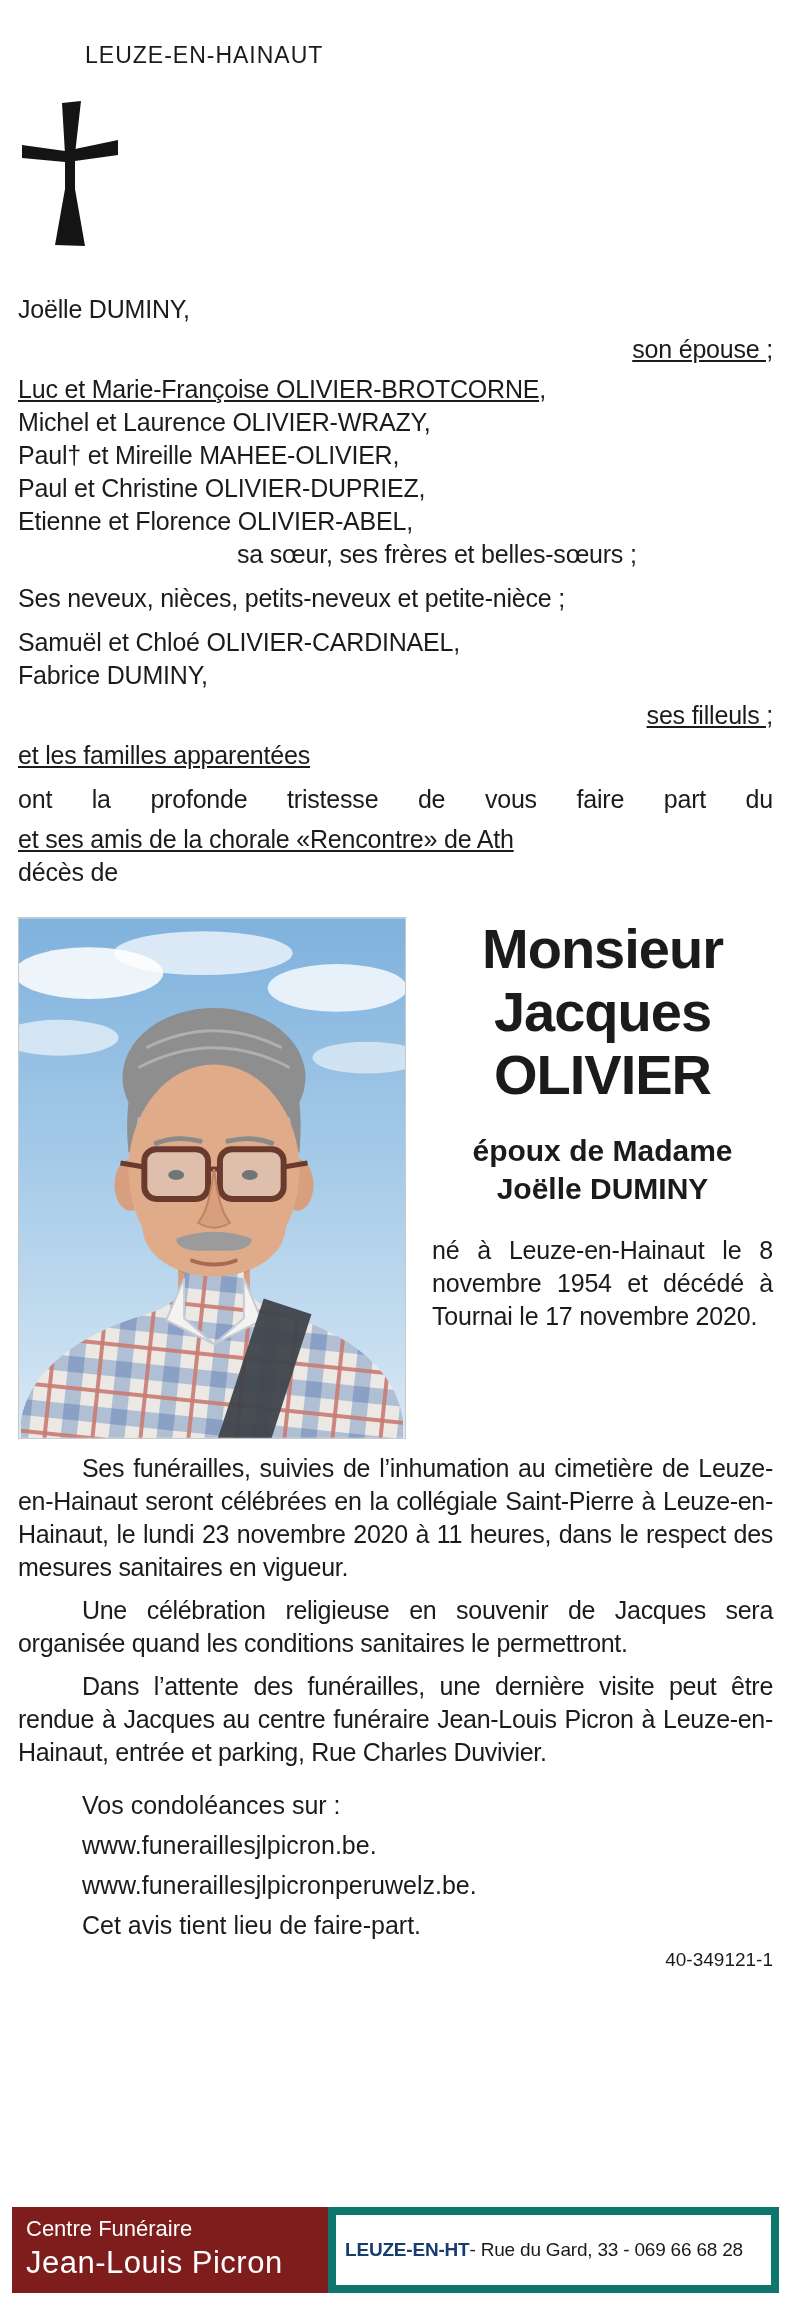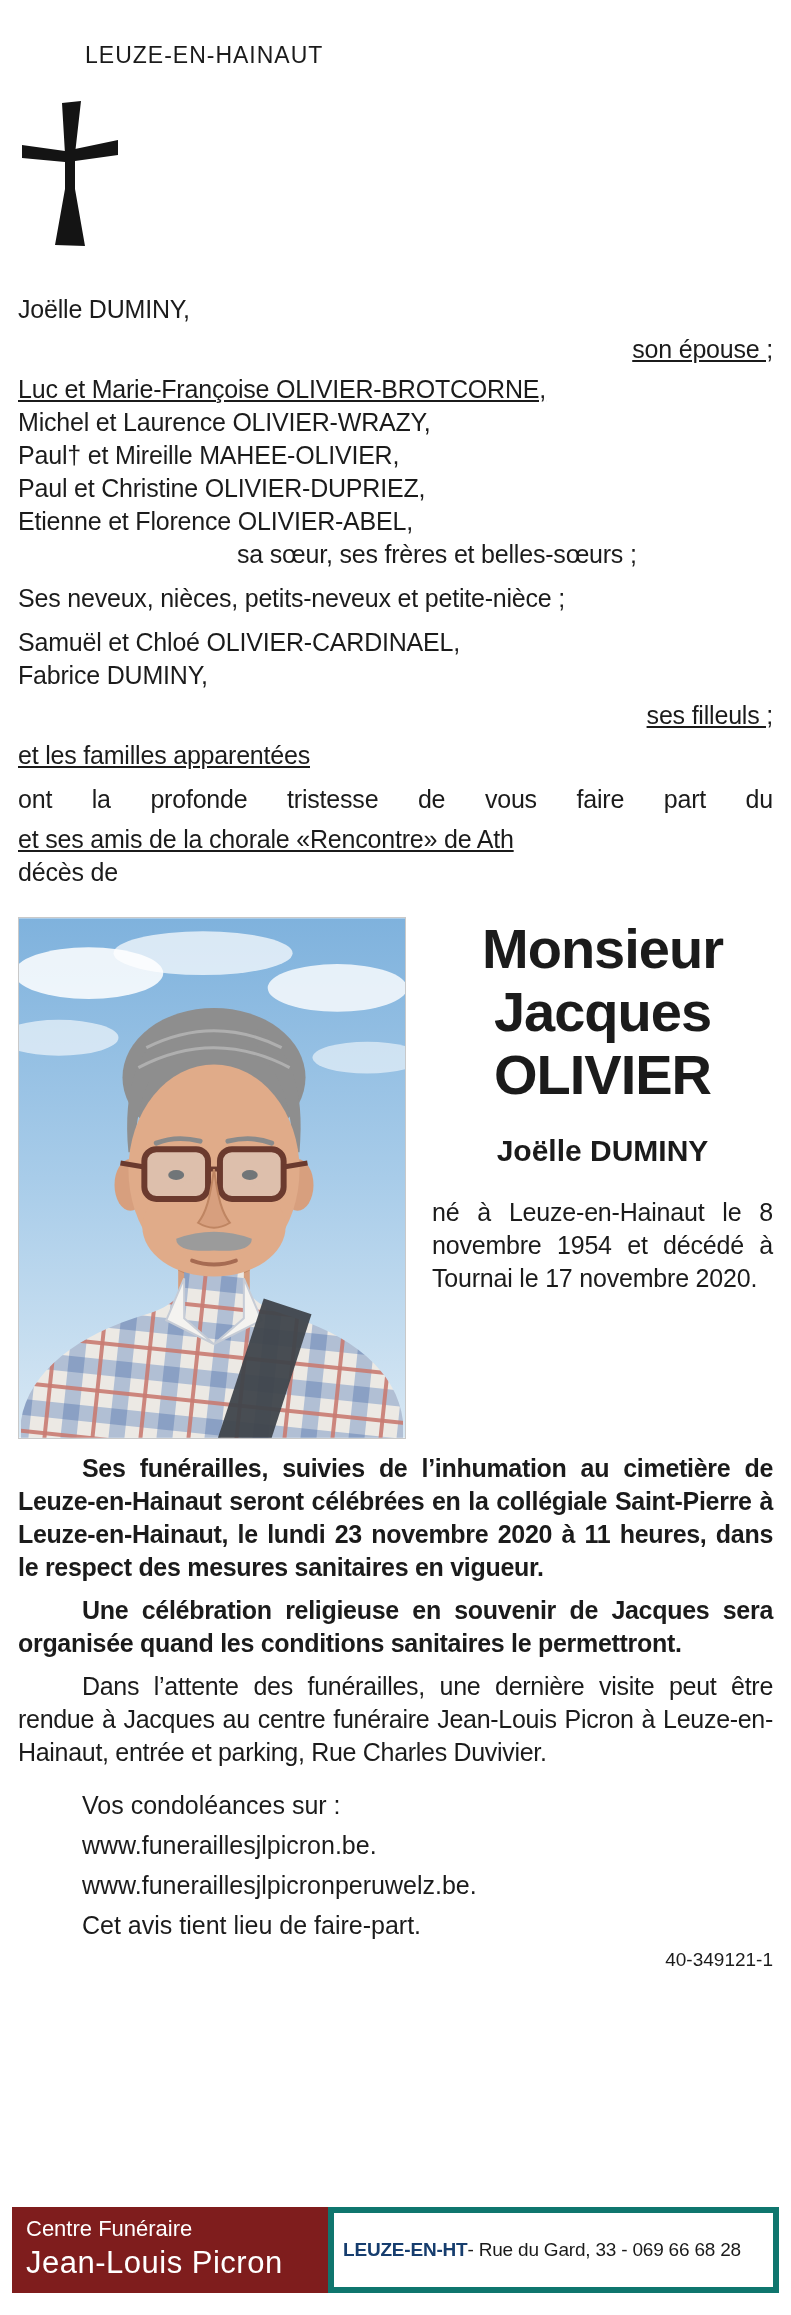--- a/index.html
+++ b/index.html
@@ -51,42 +51,42 @@
     text-align: justify; letter-spacing: -0.2px;
   }
 
   p.para {
     margin: 10px 0 0 0;
     font-size: 25px; line-height: 33px;
     text-align: justify; text-indent: 64px;
     letter-spacing: -0.3px;
   }
   p.para.first { margin-top: 13px; }
-  p.para.bold { font-weight: bold; }
+  p.para.bold { font-weight: normal; }
 
   .condolences { margin-top: 16px; font-size: 25px; }
   .condolences .c-line { padding-left: 64px; line-height: 40px; }
 
   .ref-number { margin-top: 4px; text-align: right; font-size: 19px; }
 
   .footer {
     position: absolute; left: 12px; right: 12px; top: 2207px; height: 86px;
     display: flex;
   }
   .footer-brand {
     width: 316px; flex: none;
     background: #7f1d1d; color: #ffffff;
     padding: 9px 0 0 14px; box-sizing: border-box;
   }
   .brand-line1 { font-size: 22px; }
   .brand-line2 { font-size: 31px; margin-top: 3px; letter-spacing: 0.5px; }
 
   .footer-offices {
     flex: 1; box-sizing: border-box;
-    border: 6px solid #0f766e;
+    border: 8px solid #0f766e;
     display: flex; flex-direction: column;
   }
   .office-row {
     flex: 1; display: flex; align-items: center;
     padding-left: 9px; font-size: 19px; white-space: nowrap;
     letter-spacing: -0.2px; color: #1a1a1a;
   }
   .office-row + .office-row { border-top: 2px solid #2e74b6; }
   .office-city { font-weight: bold; color: #163d6e; }
 </style>
@@ -198,20 +198,21 @@
 
         <path d="M174,344 Q196,352 218,344" stroke="#a66b52" stroke-width="4" fill="none" stroke-linecap="round"></path>
       </svg>
     </div>
 
     <div class="deceased-col">
       <div class="deceased-name">Monsieur</div>
       <div class="deceased-name">Jacques</div>
       <div class="deceased-name">OLIVIER</div>
       <div class="spouse">
+        <div>époux de Madame</div>
         <div>Joëlle DUMINY</div>
       </div>
       <div class="life-dates">né à Leuze-en-Hainaut le 8 novembre 1954 et décédé à Tournai le 17 novembre 2020.</div>
     </div>
 
   </div>
 
   <p class="para bold first">Ses funérailles, suivies de l’inhumation au cimetière de Leuze-en-Hainaut seront célébrées en la collégiale Saint-Pierre à Leuze-en-Hainaut, le lundi 23 novembre 2020 à 11 heures, dans le respect des mesures sanitaires en vigueur.</p>
   <p class="para bold">Une célébration religieuse en souvenir de Jacques sera organisée quand les conditions sanitaires le permettront.</p>
   <p class="para">Dans l’attente des funérailles, une dernière visite peut être rendue à Jacques au centre funéraire Jean-Louis Picron à Leuze-en-Hainaut, entrée et parking, Rue Charles Duvivier.</p>

